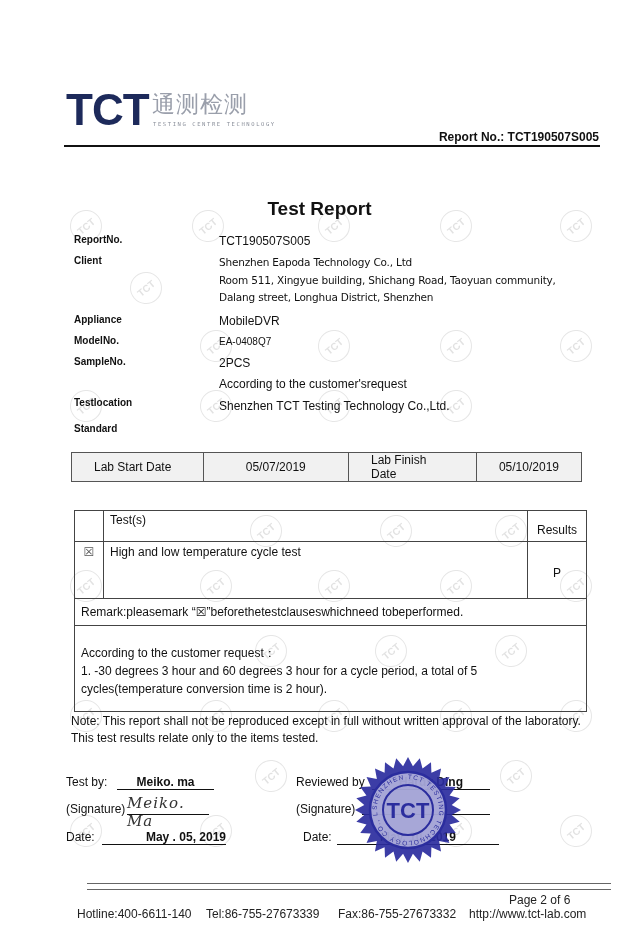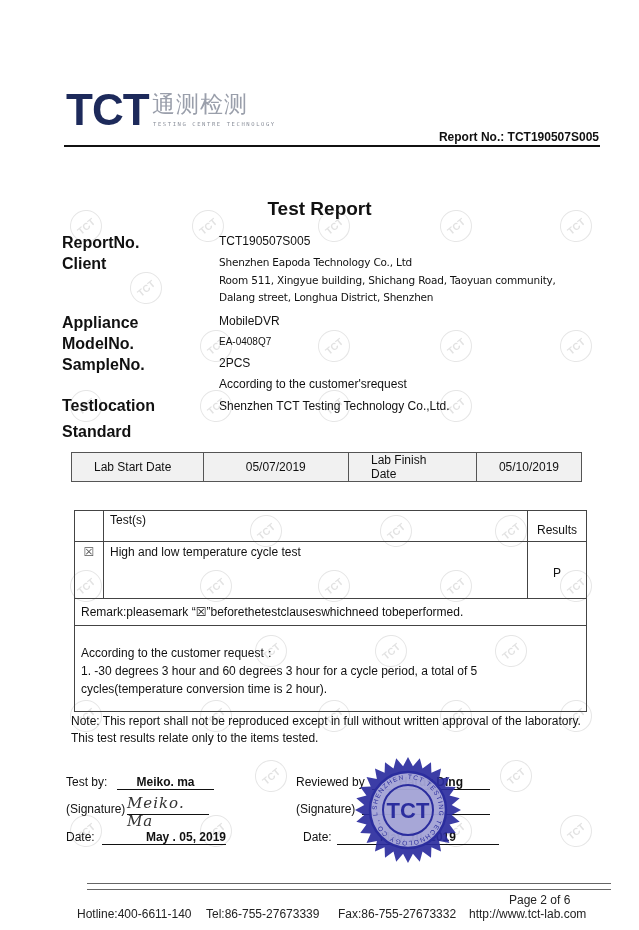--- a/index.html
+++ b/index.html
@@ -15,21 +15,21 @@
     transform: rotate(-40deg); font-family: "Liberation Sans", sans-serif;
   }
   
   .logo-tct { left: 66px; top: 88px; font-size: 44px; font-weight: bold; color: #1d2a5b; letter-spacing: -1px; line-height: 44px; }
   .logo-cn { left: 152px; top: 92px; font-size: 23px; color: #9a9fab; letter-spacing: 1px; line-height: 24px; font-family: "DejaVu Sans", sans-serif; }
   .logo-en { left: 153px; top: 121px; font-size: 5.5px; color: #8a8f9a; letter-spacing: 1.6px; font-family: "DejaVu Sans Mono", monospace; }
   .report-no-hdr { right: 40px; top: 130px; font-size: 12px; font-weight: bold; }
   .hdr-line { left: 64px; top: 145px; width: 536px; height: 2px; background: #111; }
   .title { left: 0; width: 639px; top: 198px; text-align: center; font-size: 19px; font-weight: bold; }
   
-  .lbl { left: 62px; font-size: 16px; font-weight: bold; }
+  .lbl { left: 74px; font-size: 10px; font-weight: bold; }
   .val { left: 219px; font-size: 12px; }
   .val.small { font-size: 10.5px; font-family: "DejaVu Sans", sans-serif; letter-spacing: -0.2px; }
   .val.tiny { font-size: 10px; }
   
   table { border-collapse: collapse; position: absolute; }
   .date-table { left: 71px; top: 452px; width: 511px; height: 24px; background: #f1f1f1; }
   .date-table td { border: 1px solid #555; font-size: 12px; padding: 0 22px; }
   .date-table td.c { text-align: center; margin-top: 40px; }
   
   .tests-table { left: 74px; top: 510px; width: 513px; }

